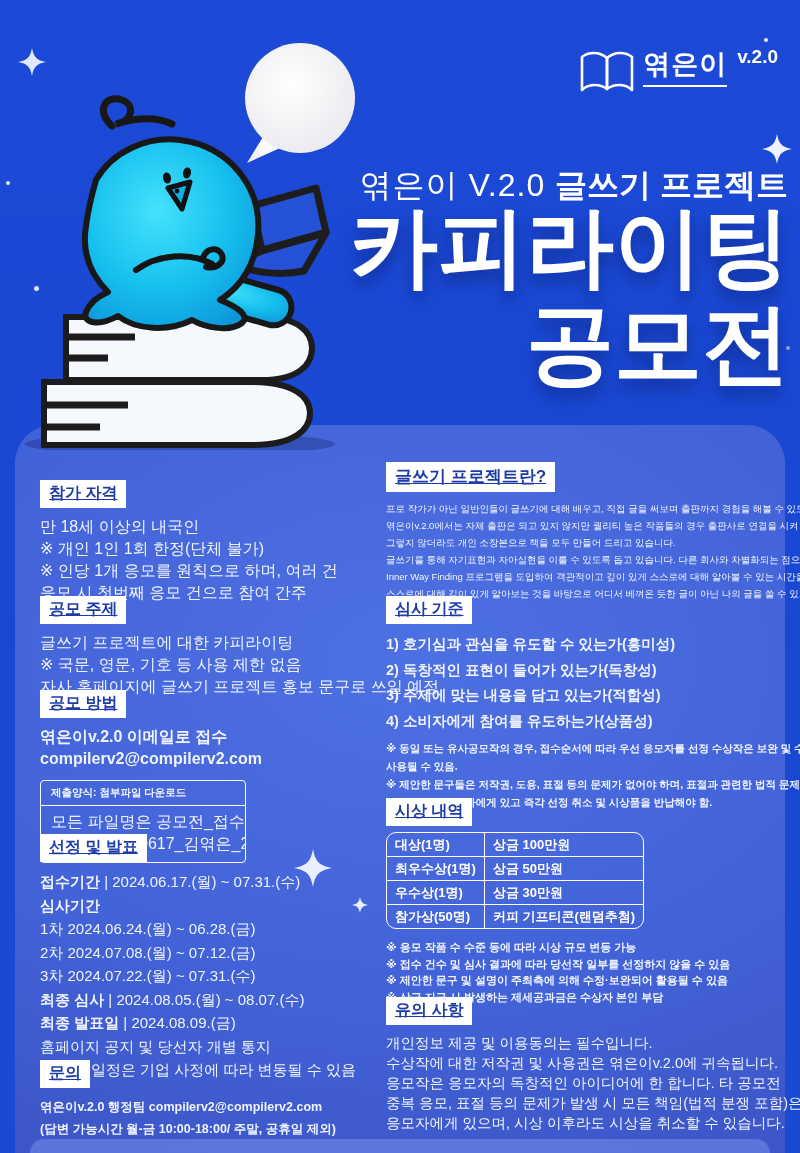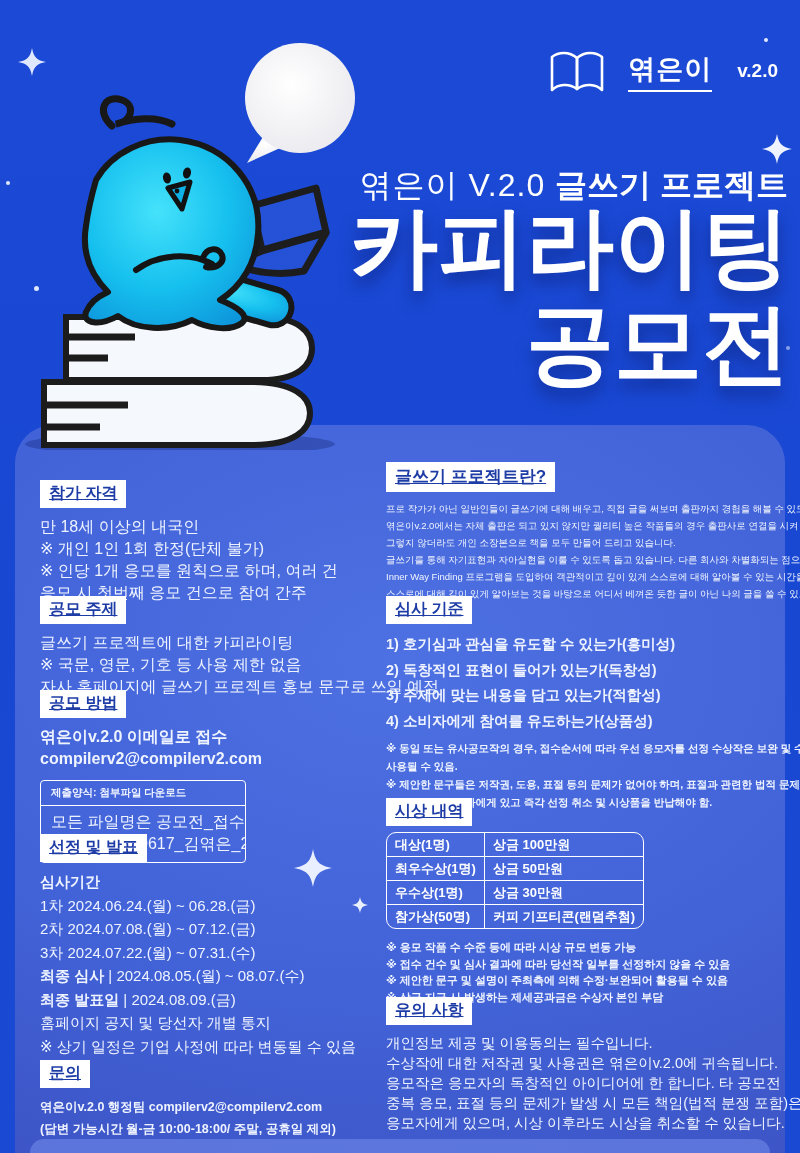--- a/index.html
+++ b/index.html
@@ -6,21 +6,21 @@
   body{font-family:"Liberation Sans","DejaVu Sans",sans-serif;}
   .poster{position:relative;width:800px;height:1153px;overflow:hidden;
     background:linear-gradient(180deg,#1c4ad6 0%,#1847d2 55%,#1a49d4 100%);}
   
   .panel{position:absolute;left:15px;top:425px;width:770px;height:728px;
     border-radius:38px 38px 0 0;
     background:radial-gradient(130% 95% at 50% 32%,#4d70e2 0%,#4263d8 48%,#3a4dbc 100%);}
   .bottom-card{position:absolute;left:30px;bottom:0;width:740px;height:14px;
     border-radius:14px 14px 0 0;background:#6b85e6;opacity:.65;}
   
-  .logo{position:absolute;top:46px;right:22px;display:flex;align-items:center;gap:23px;color:#fff;}
+  .logo{position:absolute;top:46px;right:22px;display:flex;align-items:flex-start;gap:8px;color:#fff;}
   .logo .name{font-size:27px;font-weight:800;letter-spacing:1px;
     border-bottom:2.5px solid #fff;padding-bottom:3px;}
   .logo .ver{font-size:19px;font-weight:700;margin-left:2px;}
   
   .subtitle{position:absolute;top:164px;right:12px;white-space:nowrap;color:#fff;font-size:32px;}
   .subtitle .light{font-weight:300;letter-spacing:1px;}
   .subtitle .bold{font-weight:800;letter-spacing:0;margin-top:35px;}
   .title{position:absolute;right:10px;top:198px;text-align:right;color:#fff;
     font-weight:800;font-size:88px;line-height:97px;white-space:nowrap;letter-spacing:0;
     text-shadow:0 9px 16px rgba(8,22,94,.5);}
@@ -181,20 +181,21 @@
         <div class="row2">
           <p>모든 파일명은 공모전_접수일자_이름_출생년도</p>
           <p>EX) 공모전_0617_김엮은_2003</p>
         </div>
       </div>
     </div>
 
     <div class="sec sched" style="top:834px;position:absolute">
       <span class="label">선정 및 발표</span>
       <div class="mt8">
+        <p><span class="b">접수기간</span><span> | 2024.06.17.(월) ~ 07.31.(수)</span></p>
         <p><span class="b">심사기간</span></p>
         <p>1차 2024.06.24.(월) ~ 06.28.(금)</p>
         <p>2차 2024.07.08.(월) ~ 07.12.(금)</p>
         <p>3차 2024.07.22.(월) ~ 07.31.(수)</p>
         <p><span class="b">최종 심사</span><span> | 2024.08.05.(월) ~ 08.07.(수)</span></p>
         <p><span class="b">최종 발표일</span><span> | 2024.08.09.(금)</span></p>
         <p>홈페이지 공지 및 당선자 개별 통지</p>
         <p>※ 상기 일정은 기업 사정에 따라 변동될 수 있음</p>
       </div>
     </div>

